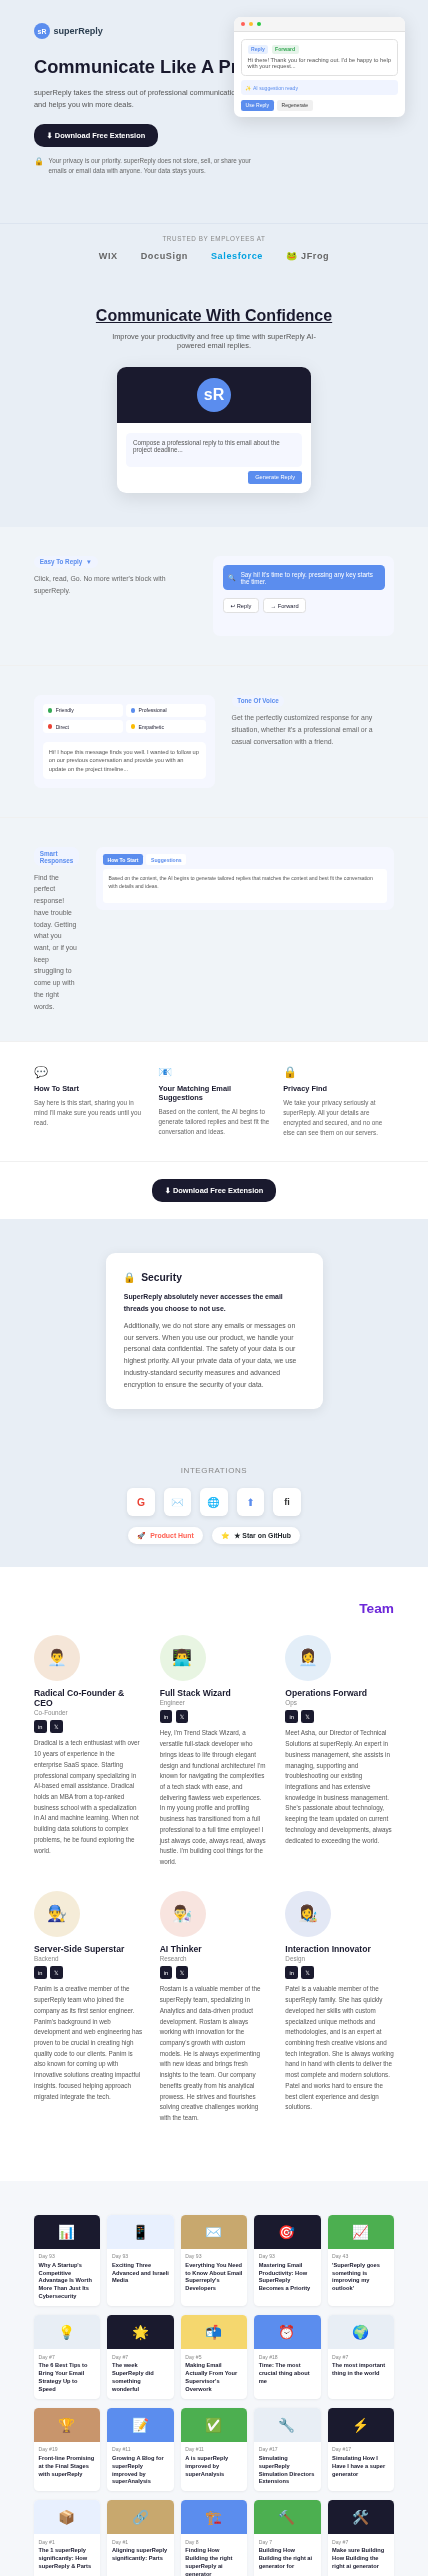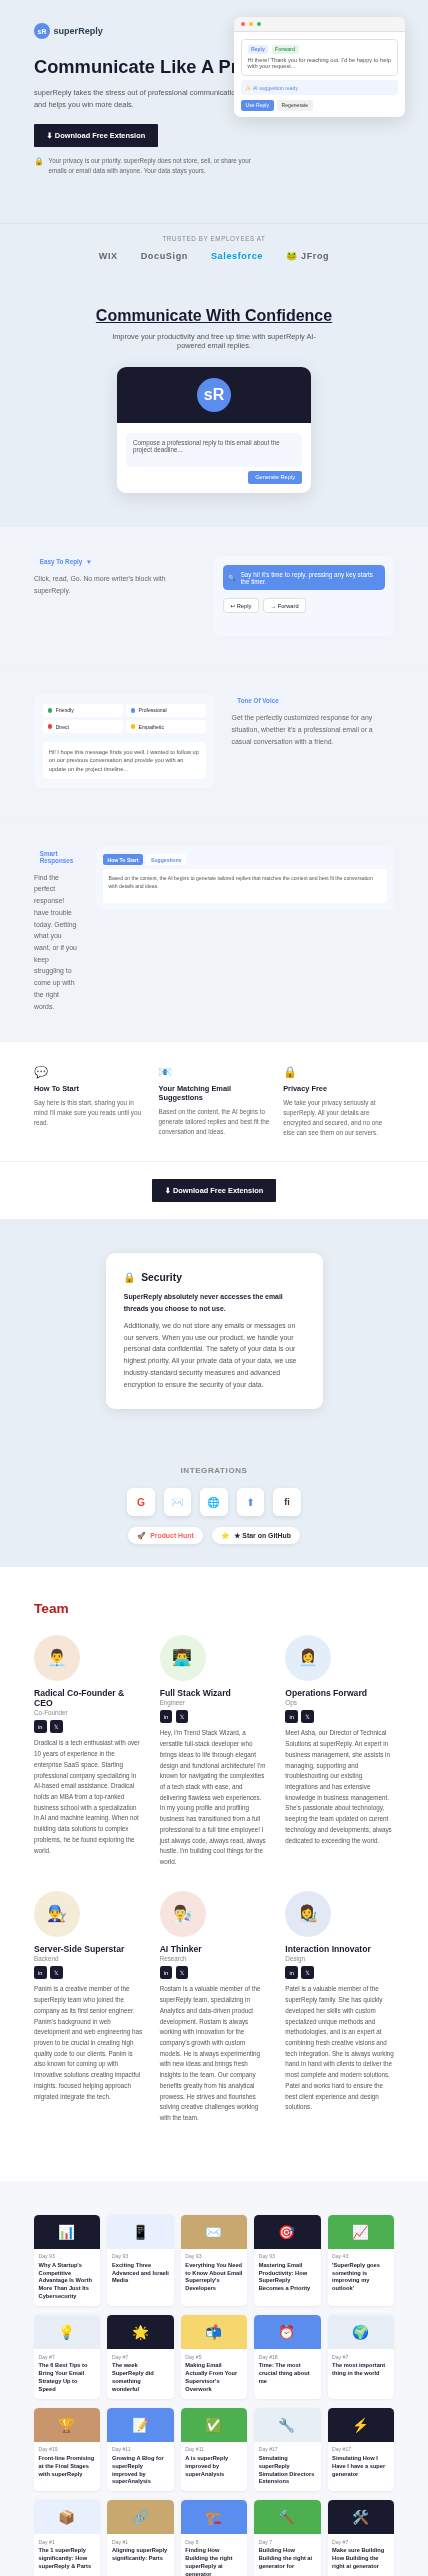--- a/index.html
+++ b/index.html
@@ -6,21 +6,21 @@
     body { font-family: -apple-system, BlinkMacSystemFont, 'Segoe UI', sans-serif; background: #f0f4f8; color: #1a1a2e; }
 
     
     .hero { background: #e8eef5; padding: 23px 34px 34px; position: relative; }
     .logo { display: flex; align-items: center; gap: 3.4px; margin-bottom: 17px; }
     .logo-icon { width: 16px; height: 16px; background: #5b8dee; border-radius: 50%; display: flex; align-items: center; justify-content: center; color: white; font-size: 6.9px; font-weight: bold; }
     .logo-text { font-size: 9.1px; font-weight: 700; color: #2c3e50; }
     .hero-content { max-width: 217px; }
     .hero h1 { font-size: 18.3px; font-weight: 800; color: #1a1a2e; line-height: 1.2; margin-bottom: 9.1px; }
     .hero p { font-size: 7.4px; color: #555; line-height: 1.6; margin-bottom: 13.7px; }
-    .btn-primary { background: #1a1a2e; color: white; border: none; padding: 6.9px 12.6px; border-radius: 1px; font-size: 7.4px; font-weight: 600; cursor: pointer; display: inline-flex; align-items: center; gap: 4.6px; }
+    .btn-primary { background: #1a1a2e; color: white; border: none; padding: 6.9px 12.6px; border-radius: 10px; font-size: 7.4px; font-weight: 600; cursor: pointer; display: inline-flex; align-items: center; gap: 4.6px; }
     .privacy-note { display: flex; align-items: flex-start; gap: 4.6px; margin-top: 9.1px; }
     .privacy-note .lock-icon { font-size: 8px; color: #666; margin-top: 1.1px; }
     .privacy-note p { font-size: 6.3px; color: #666; line-height: 1.5; }
     .hero-mockup { position: absolute; right: 23px; top: 17px; width: 171px; background: white; border-radius: 6.9px; box-shadow: 0 4.6px 18.3px rgba(0,0,0,0.12); overflow: hidden; }
     .mockup-header { background: #f5f5f5; padding: 4.6px 6.9px; display: flex; align-items: center; gap: 3.4px; border-bottom: 0.6px solid #e0e0e0; }
     .mockup-dot { width: 4.6px; height: 4.6px; border-radius: 50%; }
     .mockup-body { padding: 6.9px; }
     .mockup-email { background: #fff; border: 0.6px solid #e0e0e0; border-radius: 4.6px; padding: 5.7px; margin-bottom: 4.6px; font-size: 5.7px; }
     .mockup-suggestion { background: #f0f4ff; border-radius: 3.4px; padding: 4.6px; font-size: 5.1px; color: #5b8dee; }
 
@@ -68,29 +68,29 @@
     .download-cta { background: white; padding: 17px 34px; text-align: center; border-top: 0.6px solid #f0f0f0; }
 
     
     .security-section { background: #e8eef5; padding: 34px; display: flex; justify-content: center; }
     .security-card { background: white; border-radius: 9.1px; padding: 18.3px; max-width: 217px; width: 100%; box-shadow: 0 2.3px 11.4px rgba(0,0,0,0.08); }
     .security-card h3 { font-size: 10.3px; font-weight: 700; margin-bottom: 6.9px; color: #1a1a2e; display: flex; align-items: center; gap: 4.6px; }
     .security-card p { font-size: 6.9px; color: #555; line-height: 1.7; }
 
     
     .integrations { background: #e8eef5; padding: 23px 34px; text-align: center; }
-    .integrations h3 { font-size: 8px; font-weight: 700; color: #888; letter-spacing: 0.6px; text-transform: uppercase; margin-bottom: 13.7px; }
+    .integrations h3 { font-size: 8px; font-weight: 400; color: #888; letter-spacing: 0.6px; text-transform: uppercase; margin-bottom: 13.7px; }
     .int-grid { display: flex; justify-content: center; flex-wrap: wrap; gap: 9.1px; margin-bottom: 11.4px; }
     .int-item { width: 27.4px; height: 27.4px; background: white; border-radius: 5.7px; display: flex; align-items: center; justify-content: center; font-size: 11.4px; box-shadow: 0 1.1px 4.6px rgba(0,0,0,0.08); }
     .int-row2 { display: flex; justify-content: center; gap: 9.1px; }
     .product-hunt { display: inline-flex; align-items: center; gap: 4.6px; background: white; border-radius: 11.4px; padding: 4.6px 9.1px; font-size: 6.9px; font-weight: 600; color: #ff6154; box-shadow: 0 1.1px 4.6px rgba(0,0,0,0.08); }
 
     
     .team { background: white; padding: 34px; }
-    .team h2 { font-size: 13.7px; font-weight: 800; color: #b91c1c; margin-bottom: 18.3px; }
+    .team h2 { font-size: 13.7px; font-weight: 800; color: #6d28d9; margin-bottom: 18.3px; text-align: right; }
     .team-grid { display: grid; grid-template-columns: 1fr 1fr 1fr; gap: 17px; margin-bottom: 23px; }
     .team-member { }
     .avatar-placeholder { width: 46px; height: 46px; border-radius: 50%; margin-bottom: 6.9px; display: flex; align-items: center; justify-content: center; font-size: 16px; }
     .member-name { font-size: 8.6px; font-weight: 700; color: #1a1a2e; margin-bottom: 1.1px; }
     .member-title { font-size: 6.3px; color: #888; margin-bottom: 4.6px; }
     .member-social { display: flex; gap: 3.4px; margin-bottom: 5.7px; }
     .social-icon { width: 12.6px; height: 12.6px; border-radius: 2.3px; background: #1a1a2e; display: flex; align-items: center; justify-content: center; color: white; font-size: 5.7px; }
     .member-bio { font-size: 6.3px; color: #555; line-height: 1.7; }
 
     
@@ -258,21 +258,21 @@
       <div class="fb-title">How To Start</div>
       <div class="fb-desc">Say here is this start, sharing you in mind I'll make sure you reads until you read.</div>
     </div>
     <div class="fb-item">
       <div class="fb-icon">📧</div>
       <div class="fb-title">Your Matching Email Suggestions</div>
       <div class="fb-desc">Based on the content, the AI begins to generate tailored replies and best fit the conversation and ideas.</div>
     </div>
     <div class="fb-item">
       <div class="fb-icon">🔒</div>
-      <div class="fb-title">Privacy Free</div>
+      <div class="fb-title">Privacy Find</div>
       <div class="fb-desc">We take your privacy seriously at superReply. All your details are encrypted and secured, and no one else can see them on our servers.</div>
     </div>
   </div>
 </div>
 
 <div class="download-cta">
   <button class="btn-primary">⬇ Download Free Extension</button>
 </div>
 
 <div class="security-section">

